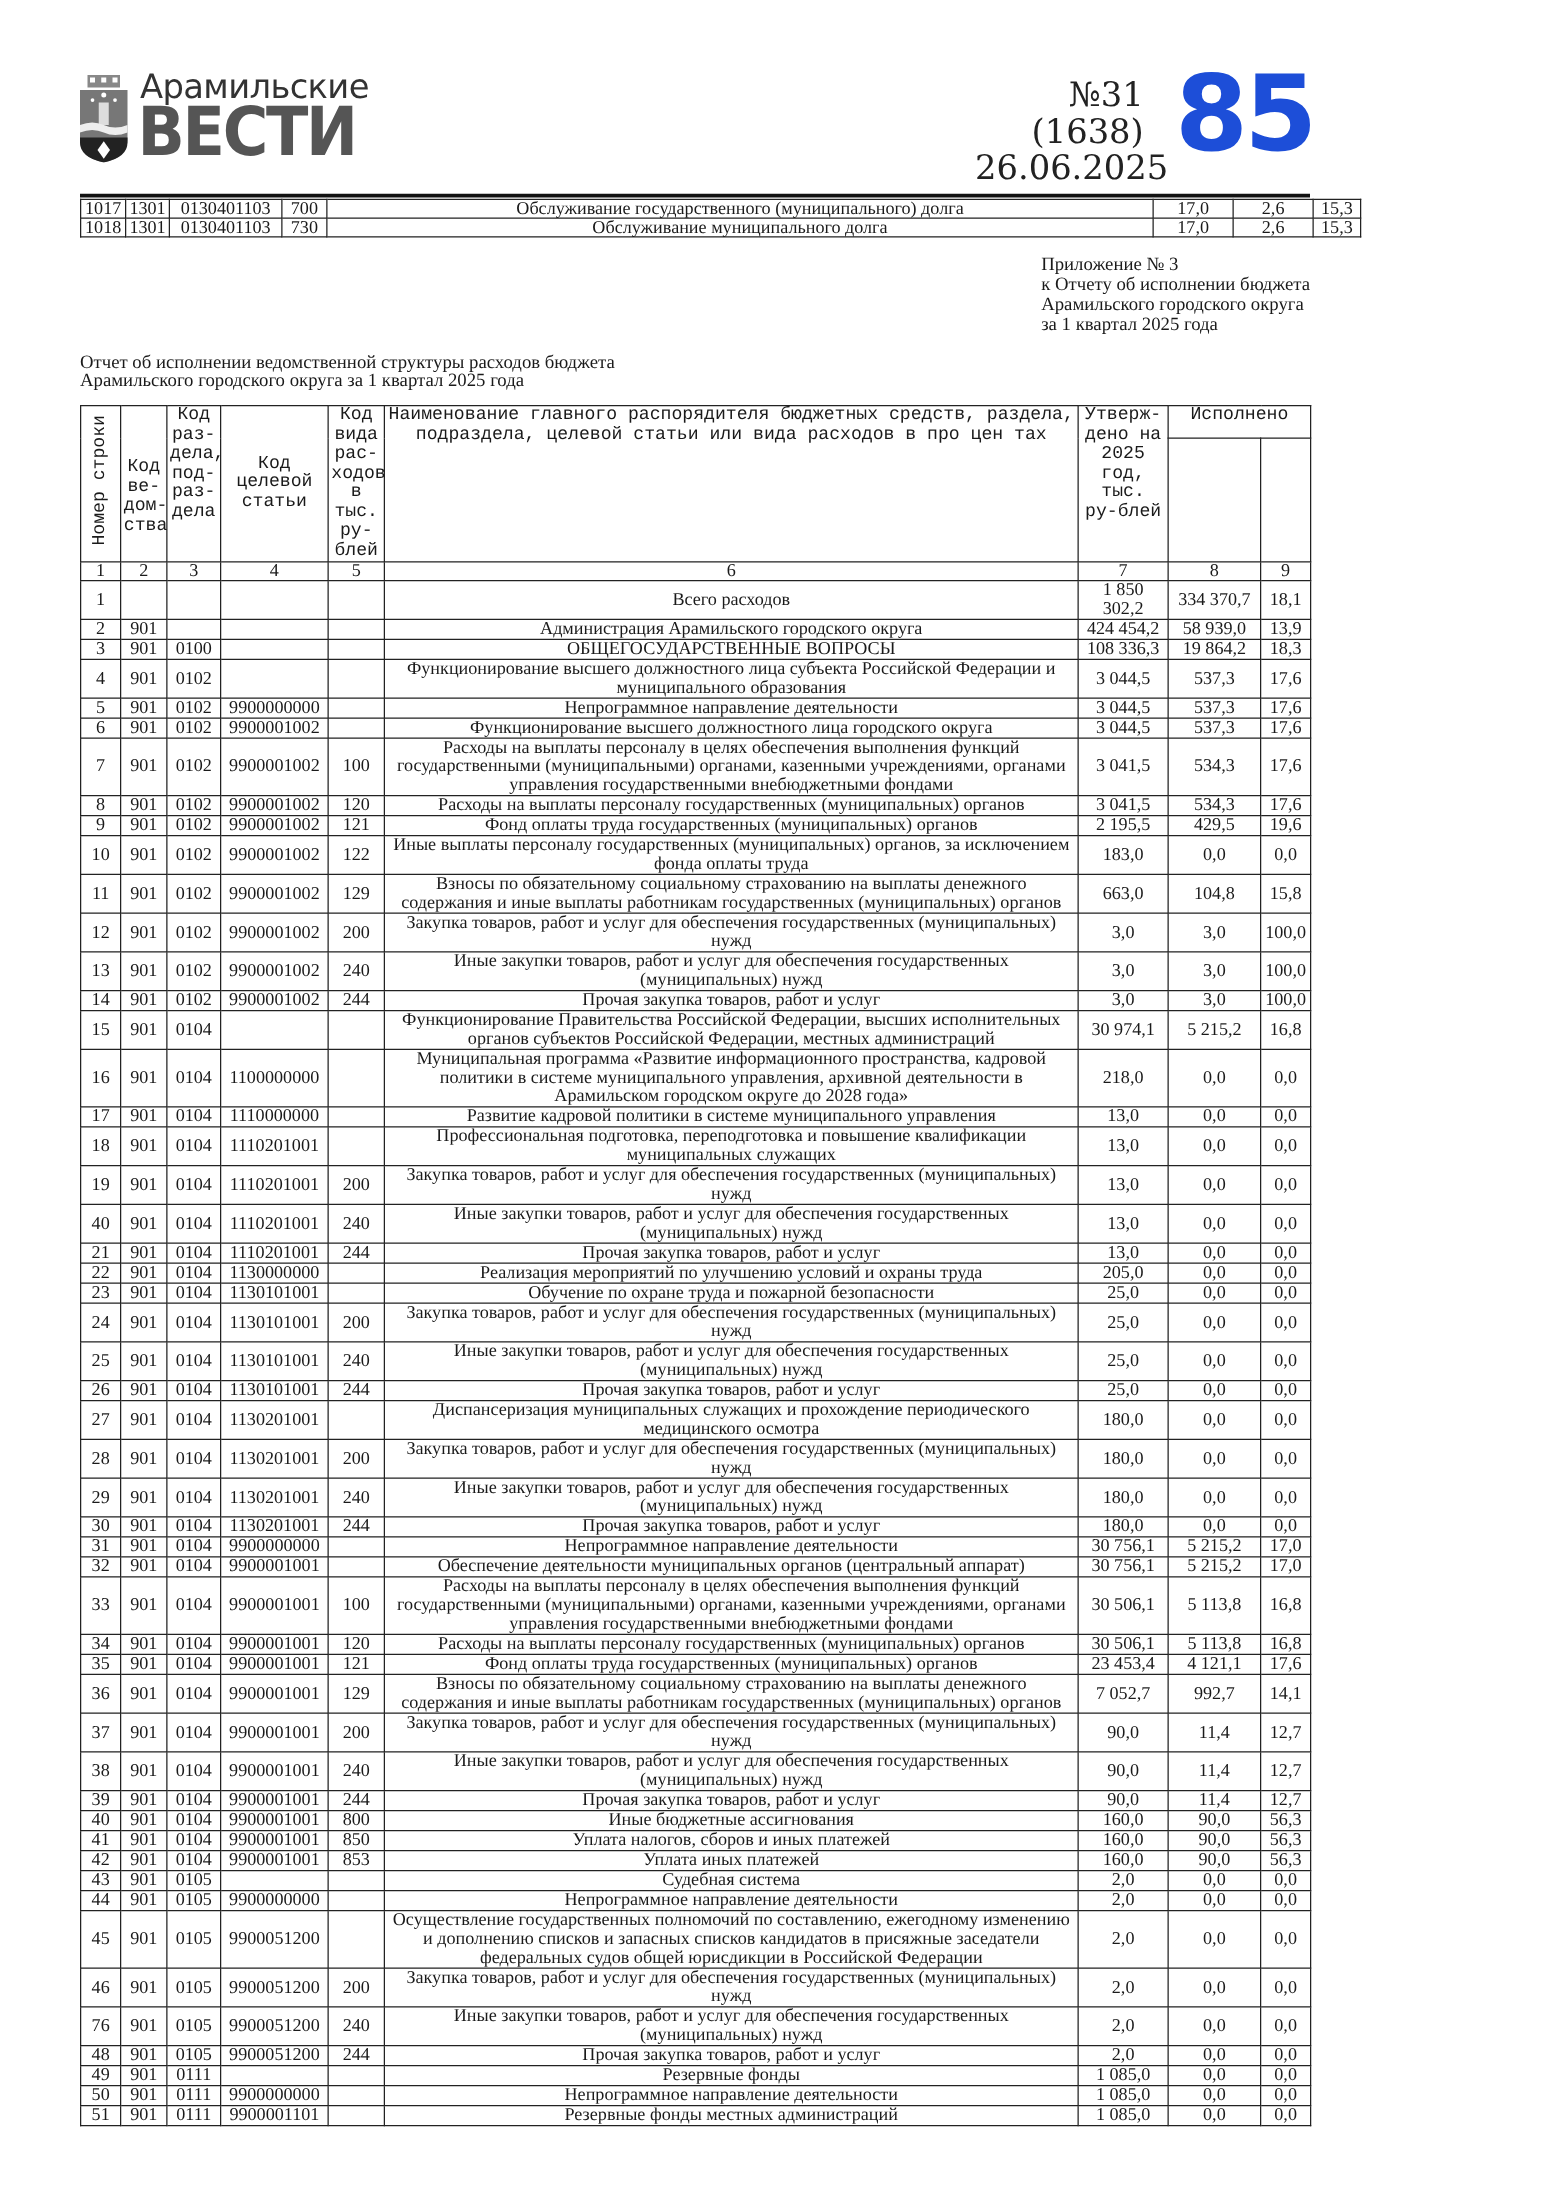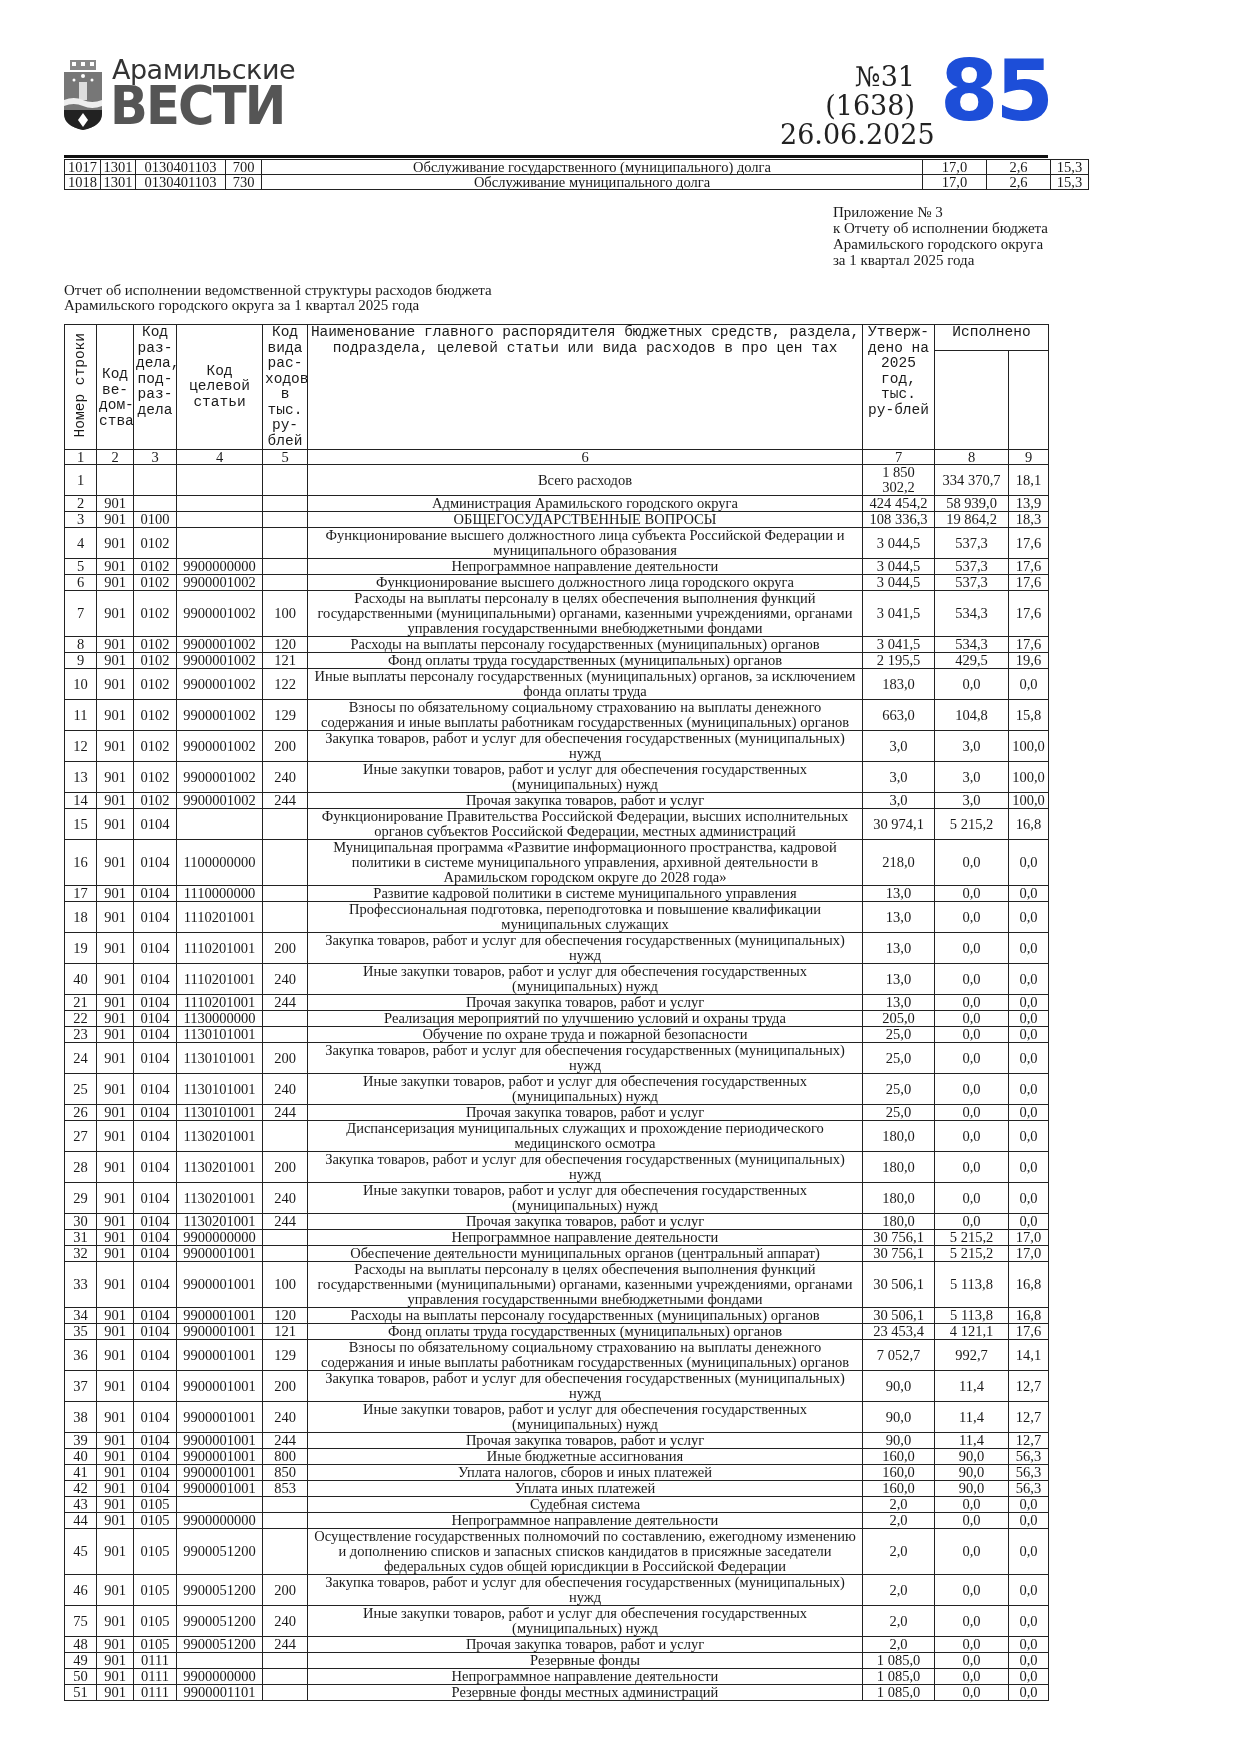--- a/index.html
+++ b/index.html
@@ -643,21 +643,21 @@
         <td class="num">901</td>
         <td class="num">0105</td>
         <td class="num">9900051200</td>
         <td class="num">200</td>
         <td class="name">Закупка товаров, работ и услуг для обеспечения государственных (муниципальных) нужд</td>
         <td class="num">2,0</td>
         <td class="num">0,0</td>
         <td class="num">0,0</td>
       </tr>
       <tr>
-        <td class="num">75</td>
+        <td class="num">76</td>
         <td class="num">901</td>
         <td class="num">0105</td>
         <td class="num">9900051200</td>
         <td class="num">240</td>
         <td class="name">Иные закупки товаров, работ и услуг для обеспечения государственных (муниципальных) нужд</td>
         <td class="num">2,0</td>
         <td class="num">0,0</td>
         <td class="num">0,0</td>
       </tr>
       <tr>

